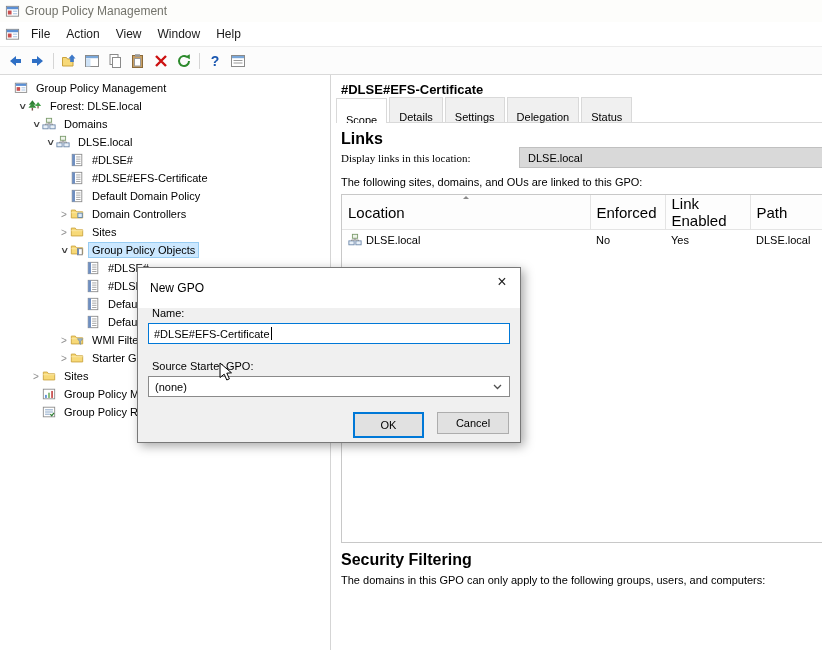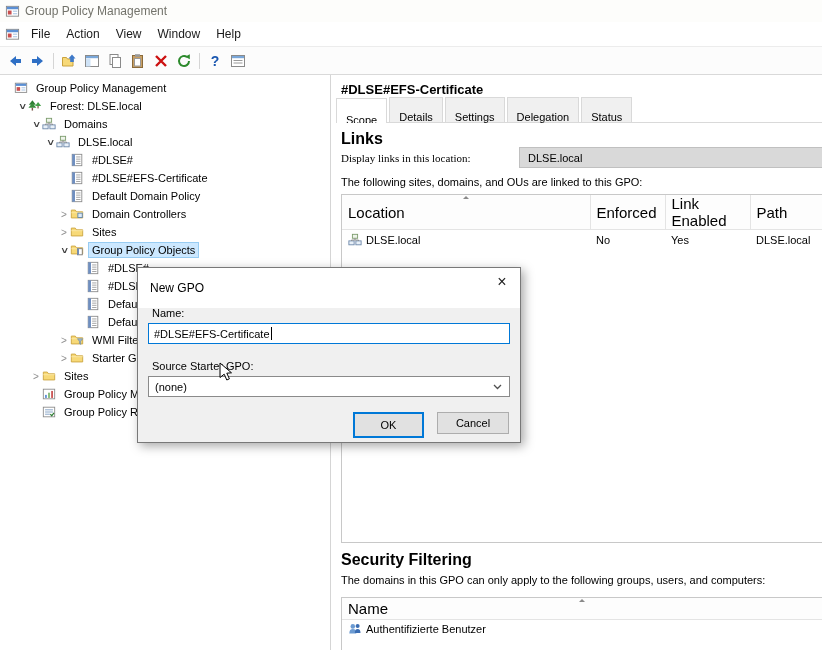--- a/index.html
+++ b/index.html
@@ -458,41 +458,20 @@
                 <td>Yes</td>
                 <td>DLSE.local</td>
               </tr>
             </tbody>
           </table>
         </div>
 
         <div class="section-heading sec-heading">Security Filtering</div>
         <div class="caption2">The domains in this GPO can only apply to the following groups, users, and computers:</div>
 
-        <div class="sec-table">
-          <table>
-            <thead>
-              <tr>
-                <th style="border-right:none"><span class="sort-icon"></span><span>Name</span></th>
-              </tr>
-            </thead>
-            <tbody>
-              <tr>
-                <td>
-                    <span class="cellflex">
-                      <svg>
-                        <use href="#i-users"></use>
-                      </svg>
-                      <span>Authentifizierte Benutzer</span>
-                    </span>
-                  </td>
-              </tr>
-            </tbody>
-          </table>
-        </div>
       </div>
     </div>
   </div>
 
   <div class="dialog">
     <div class="dialog-titlebar">
       <span class="dialog-title">New GPO</span>
     </div>
     <div class="dialog-close">×</div>
     <div class="dlg-name-label">Name:</div>

